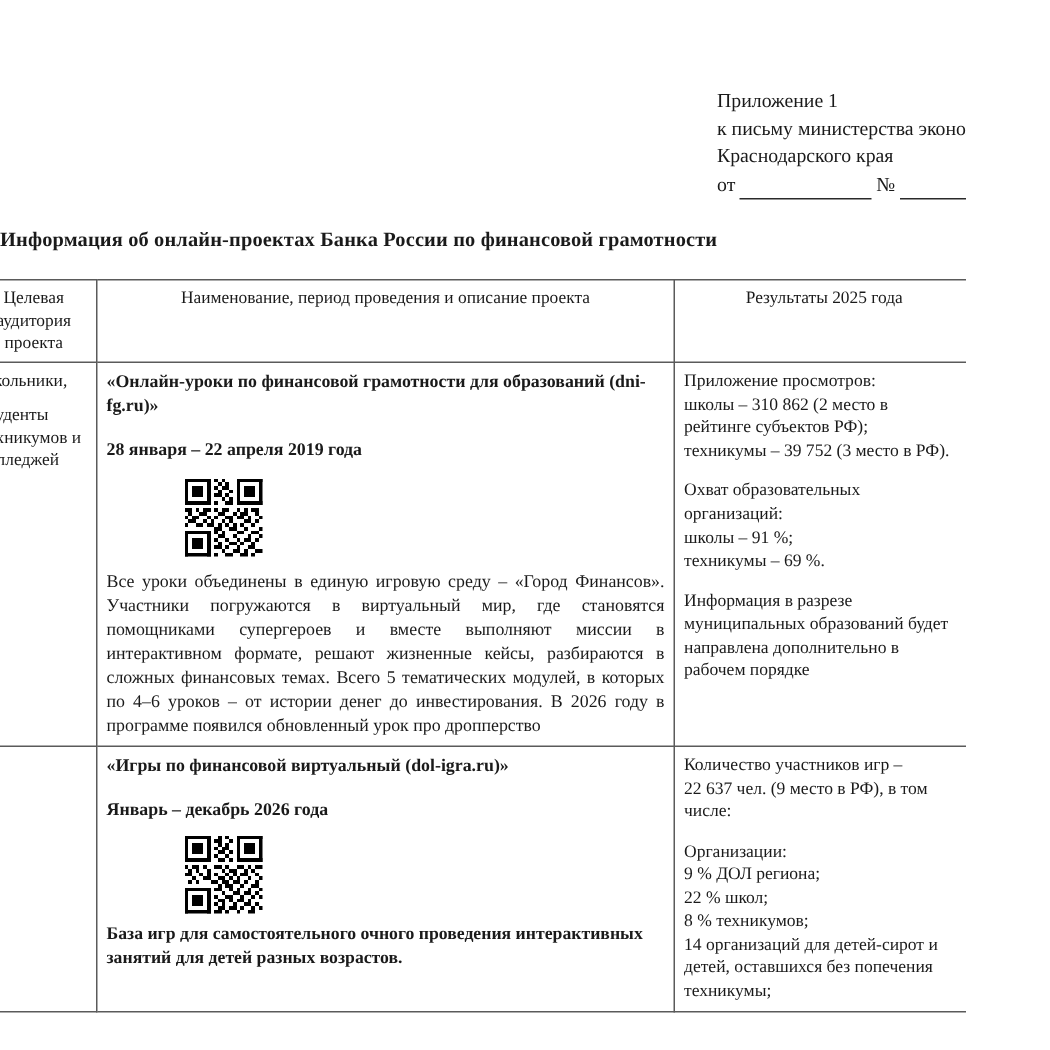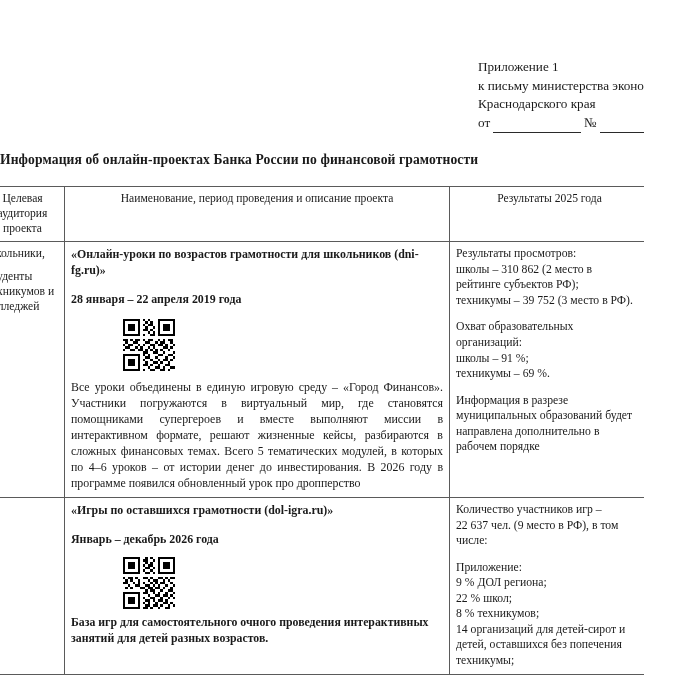--- a/index.html
+++ b/index.html
@@ -171,21 +171,21 @@
         </tr>
       </thead>
       <tbody>
 
         <tr>
           <td class="cell-aud">
             <p>школьники,</p>
             <p>студенты техникумов и колледжей</p>
           </td>
           <td>
-            <p class="proj-title">«Онлайн-уроки по возрастов грамотности для школьников (dni-fg.ru)»</p>
+            <p class="proj-title">«Онлайн-уроки по финансовой грамотности для образований (dni-fg.ru)»</p>
             <p class="proj-period">28 января – 22 апреля 2019 года</p>
             <span class="qr">
               <svg width="52" height="52" viewBox="0 0 21 21" shape-rendering="crispEdges">
                 <rect width="21" height="21" fill="#fff"></rect>
                 <g fill="#000">
                   <rect x="0" y="0" width="7" height="1"></rect>
                     <rect x="0" y="6" width="7" height="1"></rect>
                   <rect x="0" y="0" width="1" height="7"></rect>
                     <rect x="6" y="0" width="1" height="7"></rect>
                   <rect x="2" y="2" width="3" height="3"></rect>
@@ -283,21 +283,21 @@
                     <rect x="11" y="20" width="2" height="1"></rect>
                   <rect x="15" y="20" width="2" height="1"></rect>
                     <rect x="18" y="20" width="1" height="1"></rect>
                 </g>
               </svg>
             </span>
             <p class="proj-desc">Все уроки объединены в единую игровую среду – «Город Финансов». Участники погружаются в виртуальный мир, где становятся помощниками супергероев и вместе выполняют миссии в интерактивном формате, решают жизненные кейсы, разбираются в сложных финансовых темах. Всего 5 тематических модулей, в которых по 4–6 уроков – от истории денег до инвестирования. В 2026 году в программе появился обновленный урок про дропперство</p>
           </td>
           <td>
             <div class="res-block">
-              <p class="res-line">Результаты просмотров:</p>
+              <p class="res-line">Приложение просмотров:</p>
               <p class="res-line">школы – 310 862 (2 место в</p>
               <p class="res-line">рейтинге субъектов РФ);</p>
               <p class="res-line">техникумы – 39 752 (3 место в РФ).</p>
             </div>
             <div class="res-block">
               <p class="res-line">Охват образовательных</p>
               <p class="res-line">организаций:</p>
               <p class="res-line">школы – 91 %;</p>
               <p class="res-line">техникумы – 69 %.</p>
             </div>
@@ -321,21 +321,21 @@
             <div>Краснодарского края;</div>
             <div class="resp-b">министерство</div>
             <div>социального развития</div>
             <div>Краснодарского края</div>
           </td>
         </tr>
 
         <tr>
           <td class="cell-aud"></td>
           <td>
-            <p class="proj-title">«Игры по оставшихся грамотности (dol-igra.ru)»</p>
+            <p class="proj-title">«Игры по финансовой виртуальный (dol-igra.ru)»</p>
             <p class="proj-period">Январь – декабрь 2026 года</p>
             <span class="qr qr2">
               <svg width="52" height="52" viewBox="0 0 21 21" shape-rendering="crispEdges">
                 <rect width="21" height="21" fill="#fff"></rect>
                 <g fill="#000">
                   <rect x="0" y="0" width="7" height="1"></rect>
                     <rect x="0" y="6" width="7" height="1"></rect>
                   <rect x="0" y="0" width="1" height="7"></rect>
                     <rect x="6" y="0" width="1" height="7"></rect>
                   <rect x="2" y="2" width="3" height="3"></rect>
@@ -442,21 +442,21 @@
             </span>
             <p class="proj-desc-bold">База игр для самостоятельного очного проведения интерактивных занятий для детей разных возрастов.</p>
           </td>
           <td>
             <div class="res-block">
               <p class="res-line">Количество участников игр –</p>
               <p class="res-line">22 637 чел. (9 место в РФ), в том</p>
               <p class="res-line">числе:</p>
             </div>
             <div class="res-block">
-              <p class="res-line">Приложение:</p>
+              <p class="res-line">Организации:</p>
               <p class="res-line">9 % ДОЛ региона;</p>
               <p class="res-line">22 % школ;</p>
               <p class="res-line">8 % техникумов;</p>
               <p class="res-line">14 организаций для детей-сирот и</p>
               <p class="res-line">детей, оставшихся без попечения</p>
               <p class="res-line">техникумы;</p>
             </div>
           </td>
           <td class="resp-list">
             <div class="resp-b">министерство</div>

